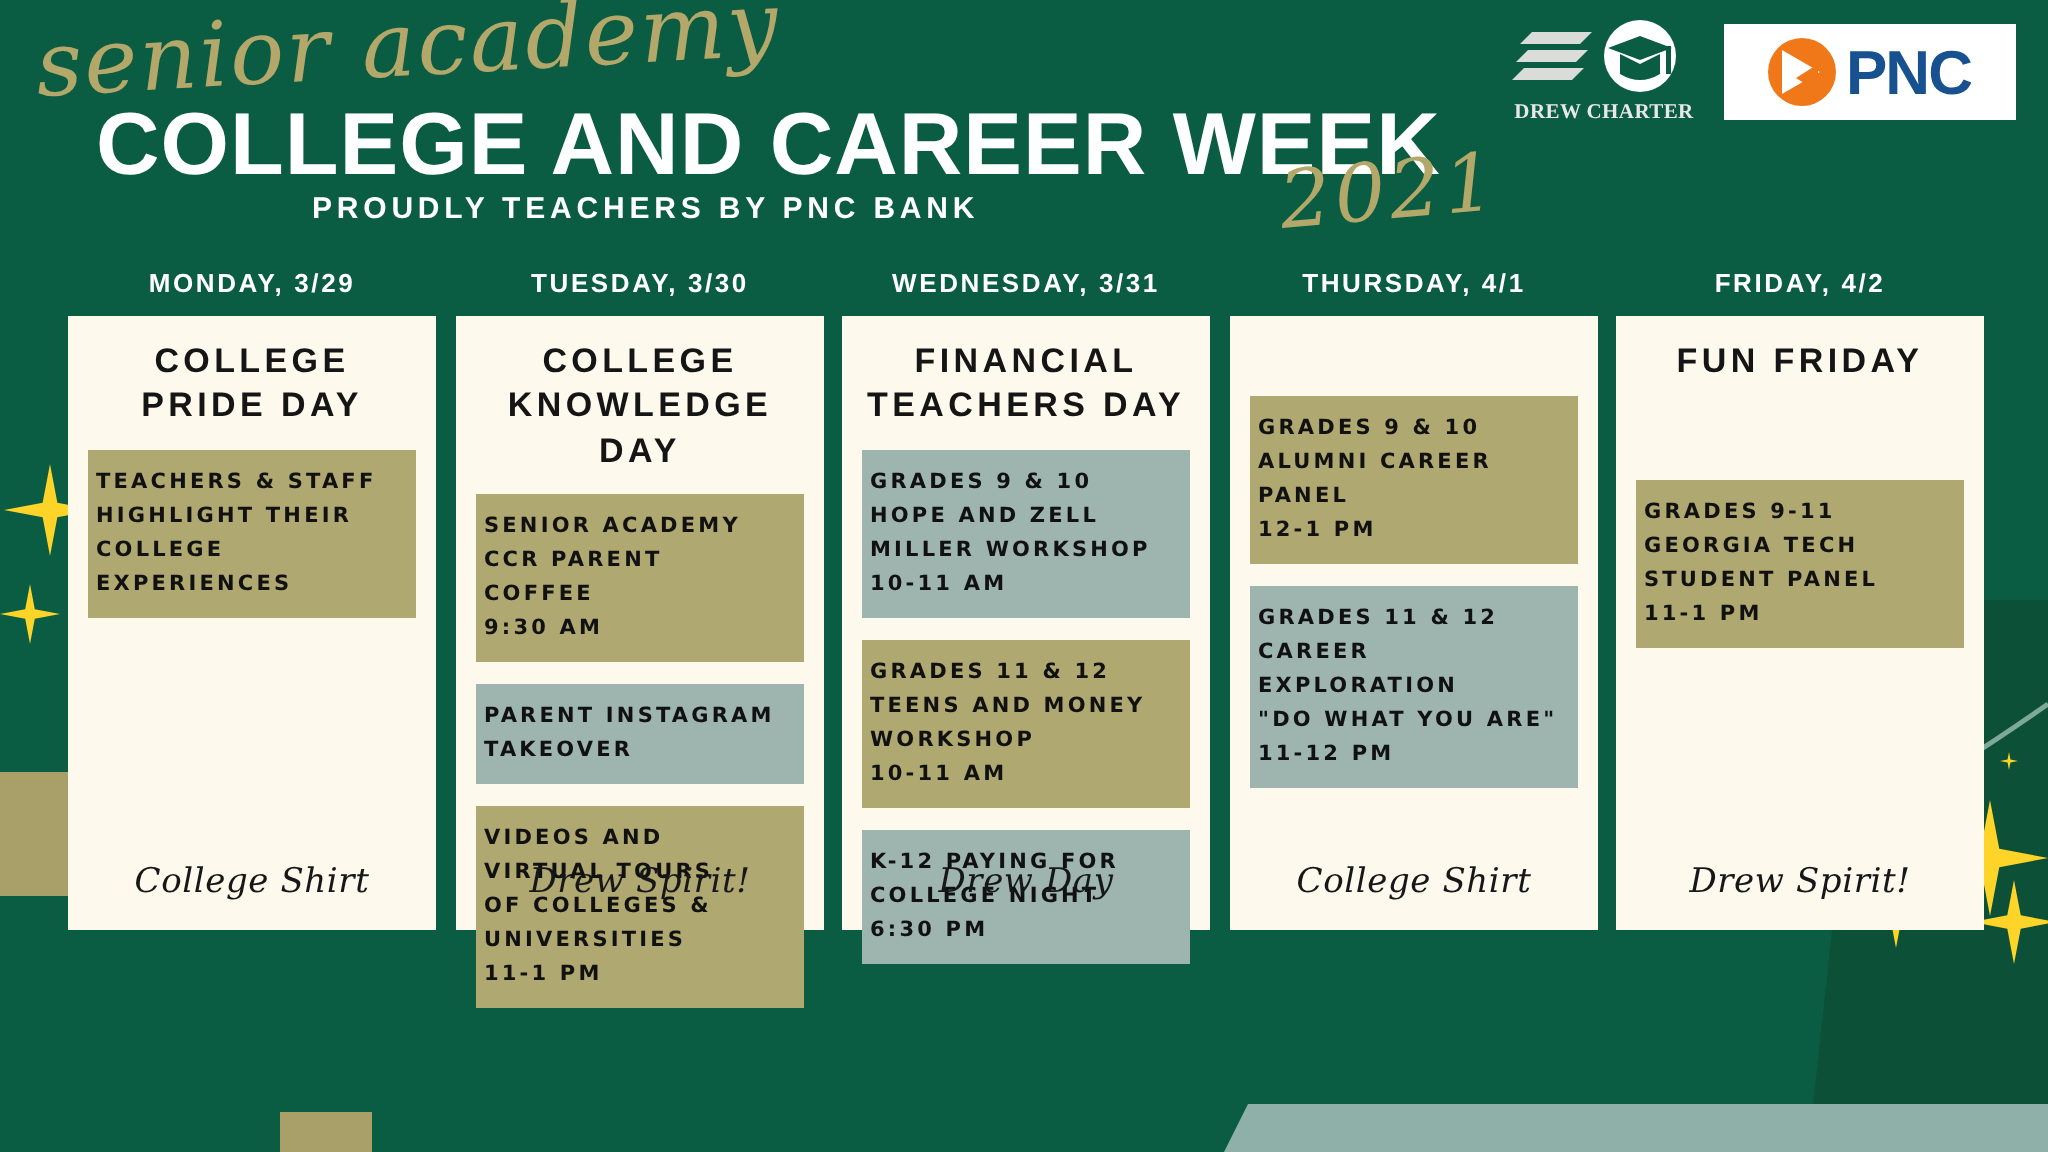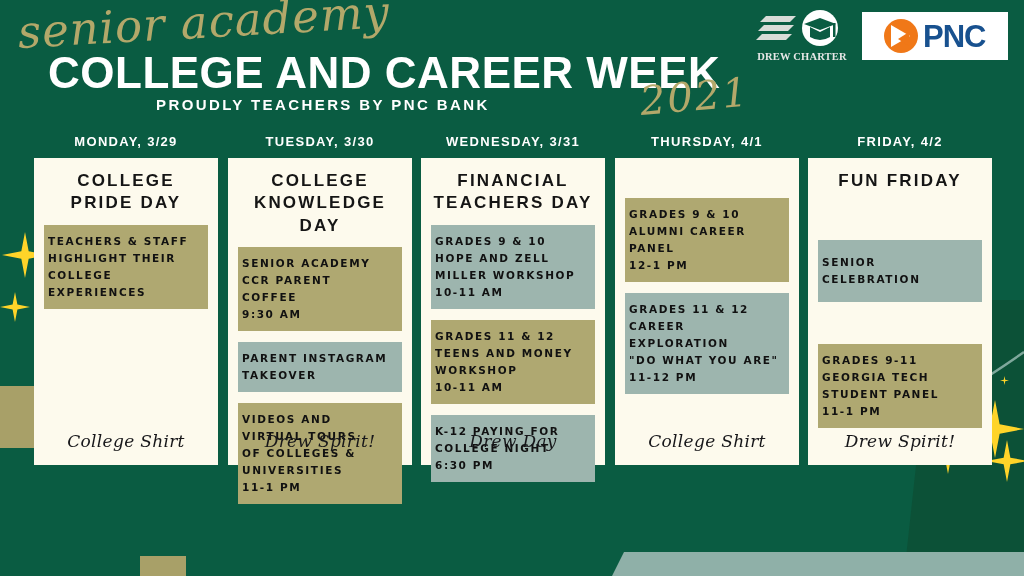--- a/index.html
+++ b/index.html
@@ -336,22 +336,20 @@
         </div>
         <div class="footer-script">College Shirt</div>
       </div>
     </div>
 
     <div class="col col-4">
       <div class="day-head">FRIDAY, 4/2</div>
       <div class="card">
         <div class="card-title">FUN FRIDAY</div>
         <div class="events" style="margin-top:38px;">
-          <div class="event ev-sage" style="padding:14px 4px; margin-bottom:42px;">SENIOR
-CELEBRATION</div>
           <div class="event ev-olive">GRADES 9-11
 GEORGIA TECH
 STUDENT PANEL
 11-1 PM</div>
         </div>
         <div class="footer-script">Drew Spirit!</div>
       </div>
     </div>
 
   </div>

